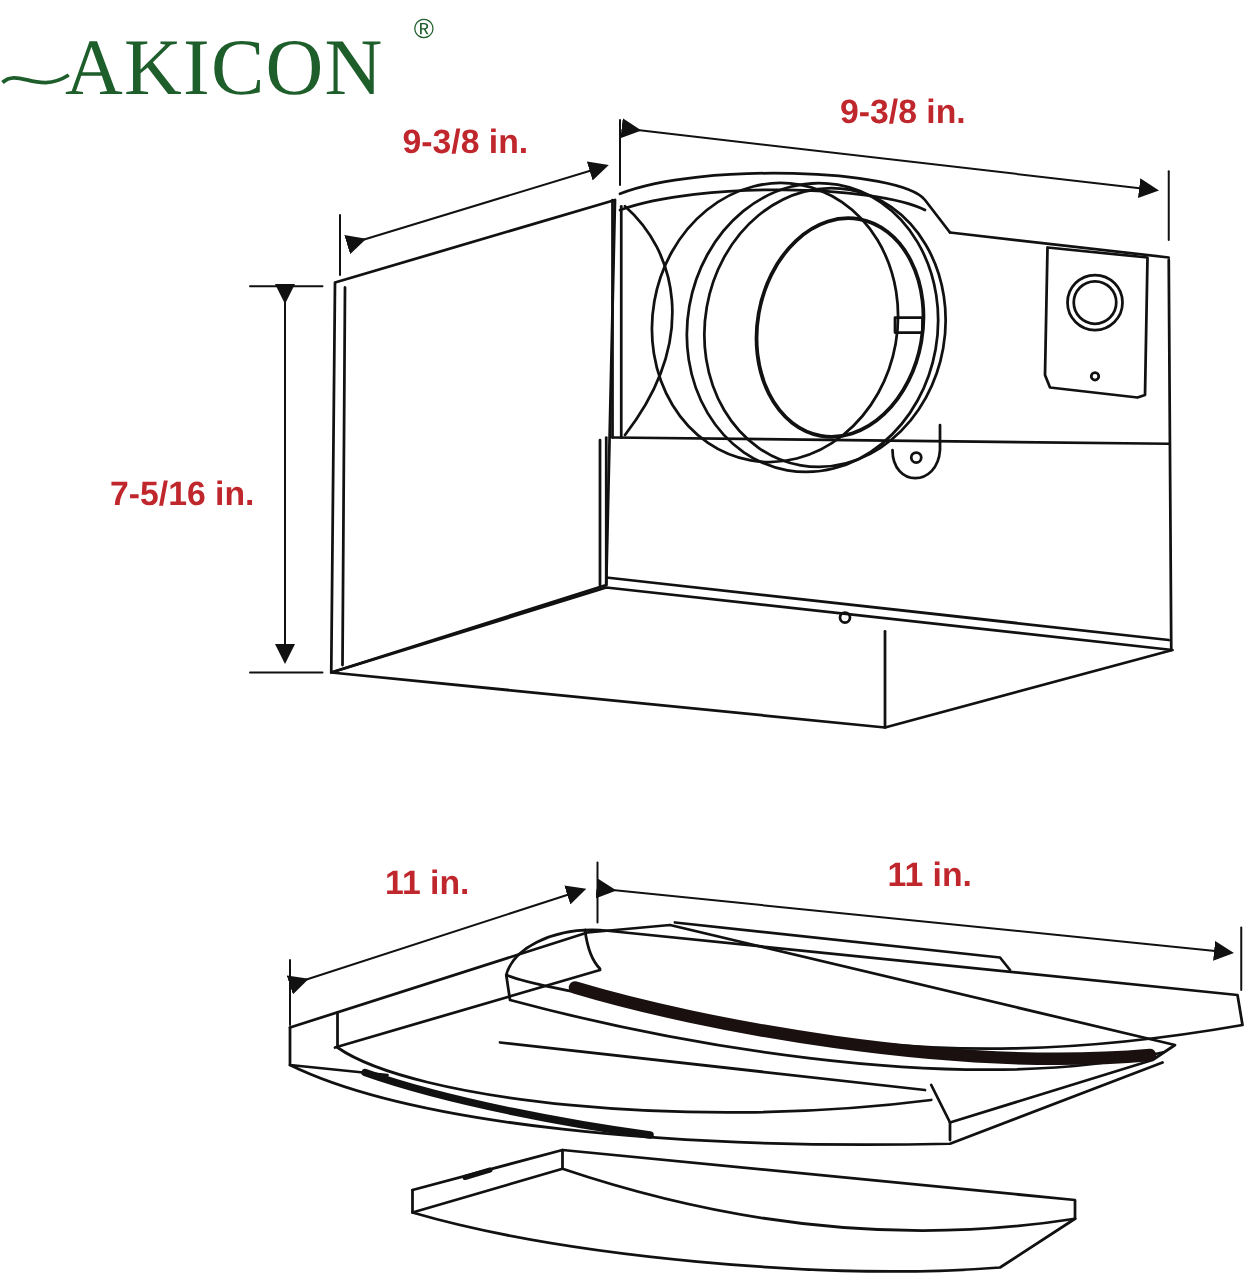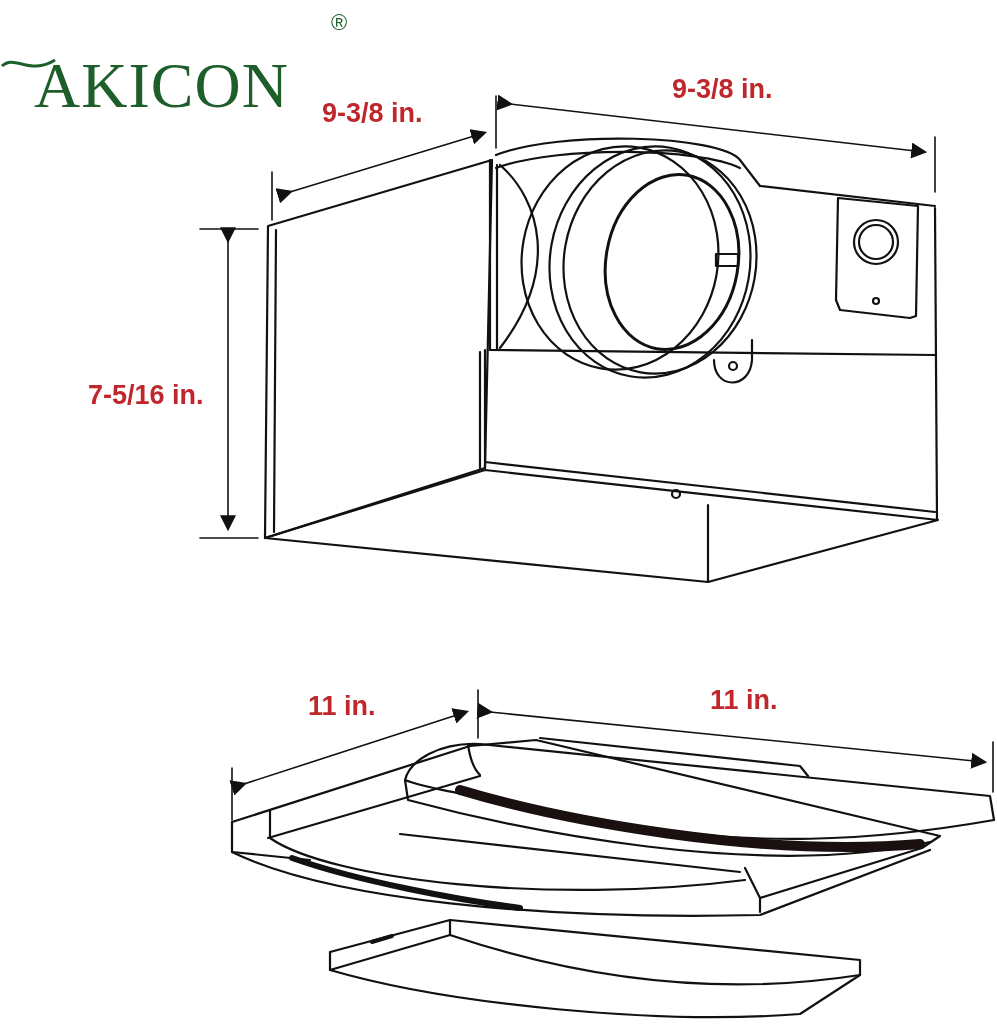--- a/index.html
+++ b/index.html
@@ -1,18 +1,18 @@
 <!DOCTYPE html>
 <html><head>
   <meta charset="utf-8">
   <style>
     html, body { margin: 0; padding: 0; background: #ffffff; }
     body { width: 997px; height: 1024px; position: relative; overflow: hidden; font-family: "Liberation Sans", sans-serif; }
     .logo { position: absolute; left: 0; top: 8px; width: 360px; height: 80px; }
-    .logo-text { position: absolute; left: 34px; top: 14px; font-family: "Liberation Serif", serif; font-size: 64px; letter-spacing: 1px; color: #1e5e2b; line-height: 1; margin-top: 32px; }
+    .logo-text { position: absolute; left: 52px; top: 14px; font-family: "Liberation Serif", serif; font-size: 64px; letter-spacing: 1px; color: #1e5e2b; line-height: 1; }
     .logo-reg { position: absolute; left: 331px; top: 2px; font-family: "Liberation Sans", sans-serif; font-size: 22px; color: #1e5e2b; }
     .dim { position: absolute; font-family: "Liberation Sans", sans-serif; font-weight: bold; color: #c0272d; font-size: 27px; white-space: nowrap; line-height: 1; }
     svg.drawing { position: absolute; left: 0; top: 0; }
   </style>
 </head>
 <body>
 
 <div class="logo">
   <svg width="60" height="40" style="position:absolute;left:0;top:38px">
     <path d="M2 20 C 15 8, 30 30, 55 14" stroke="#1e5e2b" stroke-width="3" fill="none"></path>

